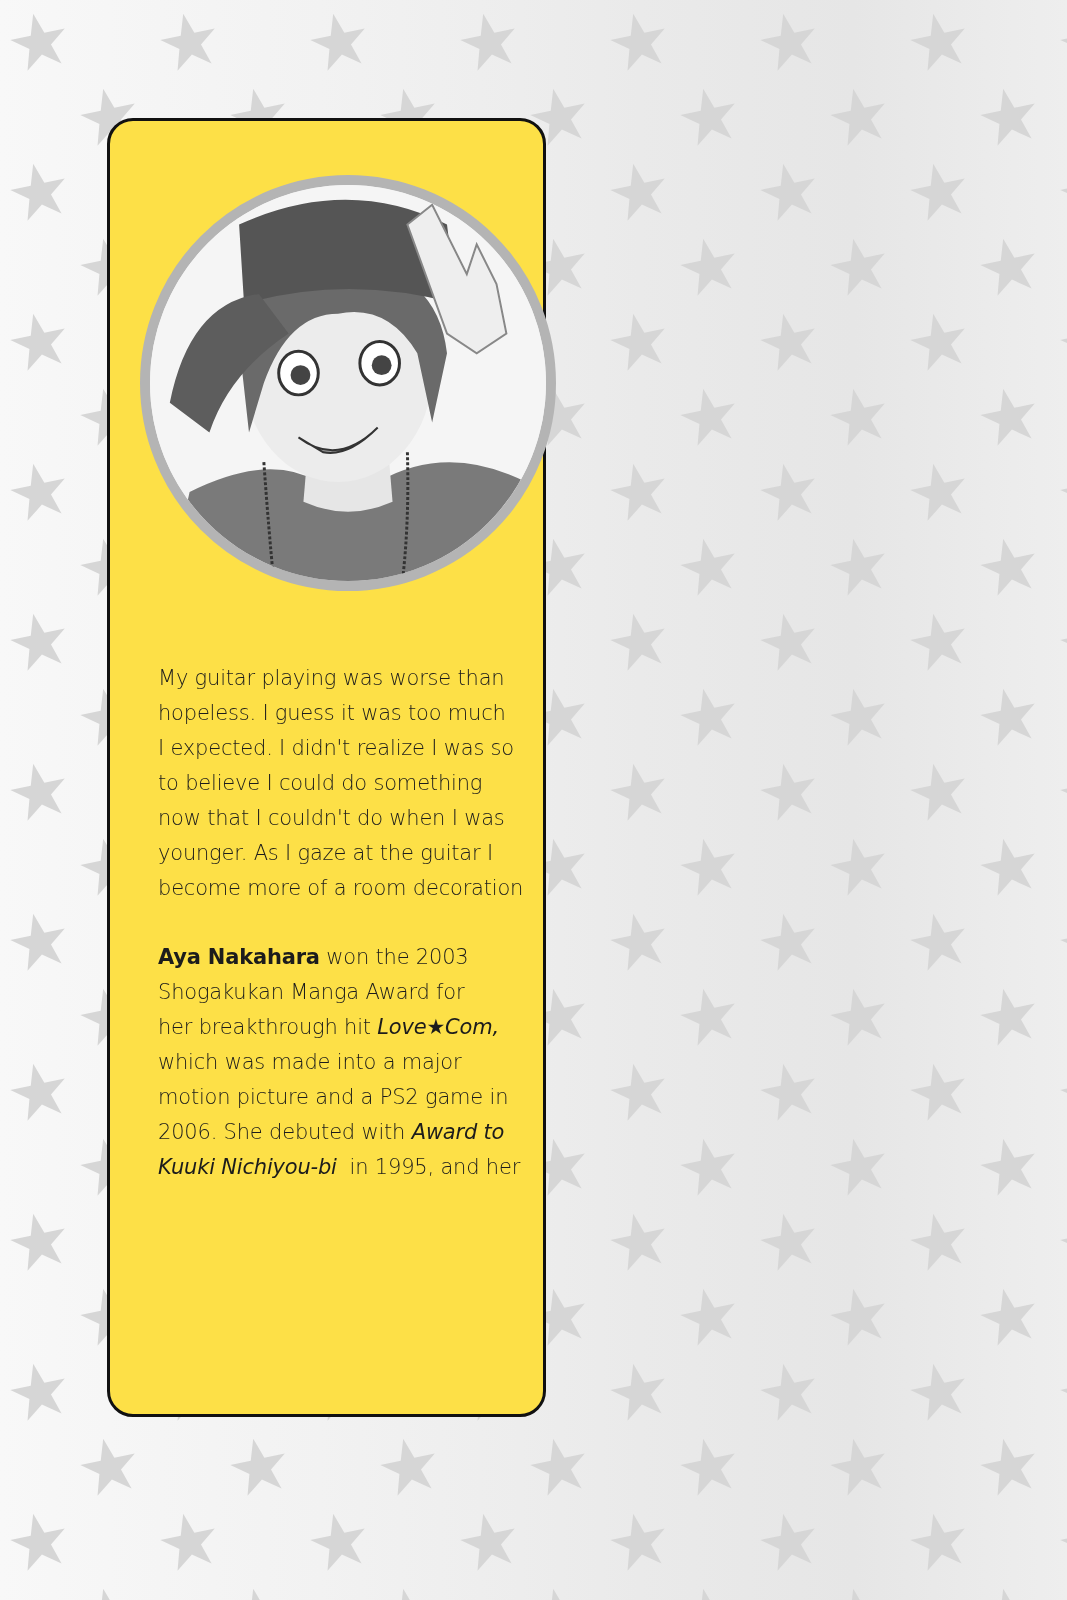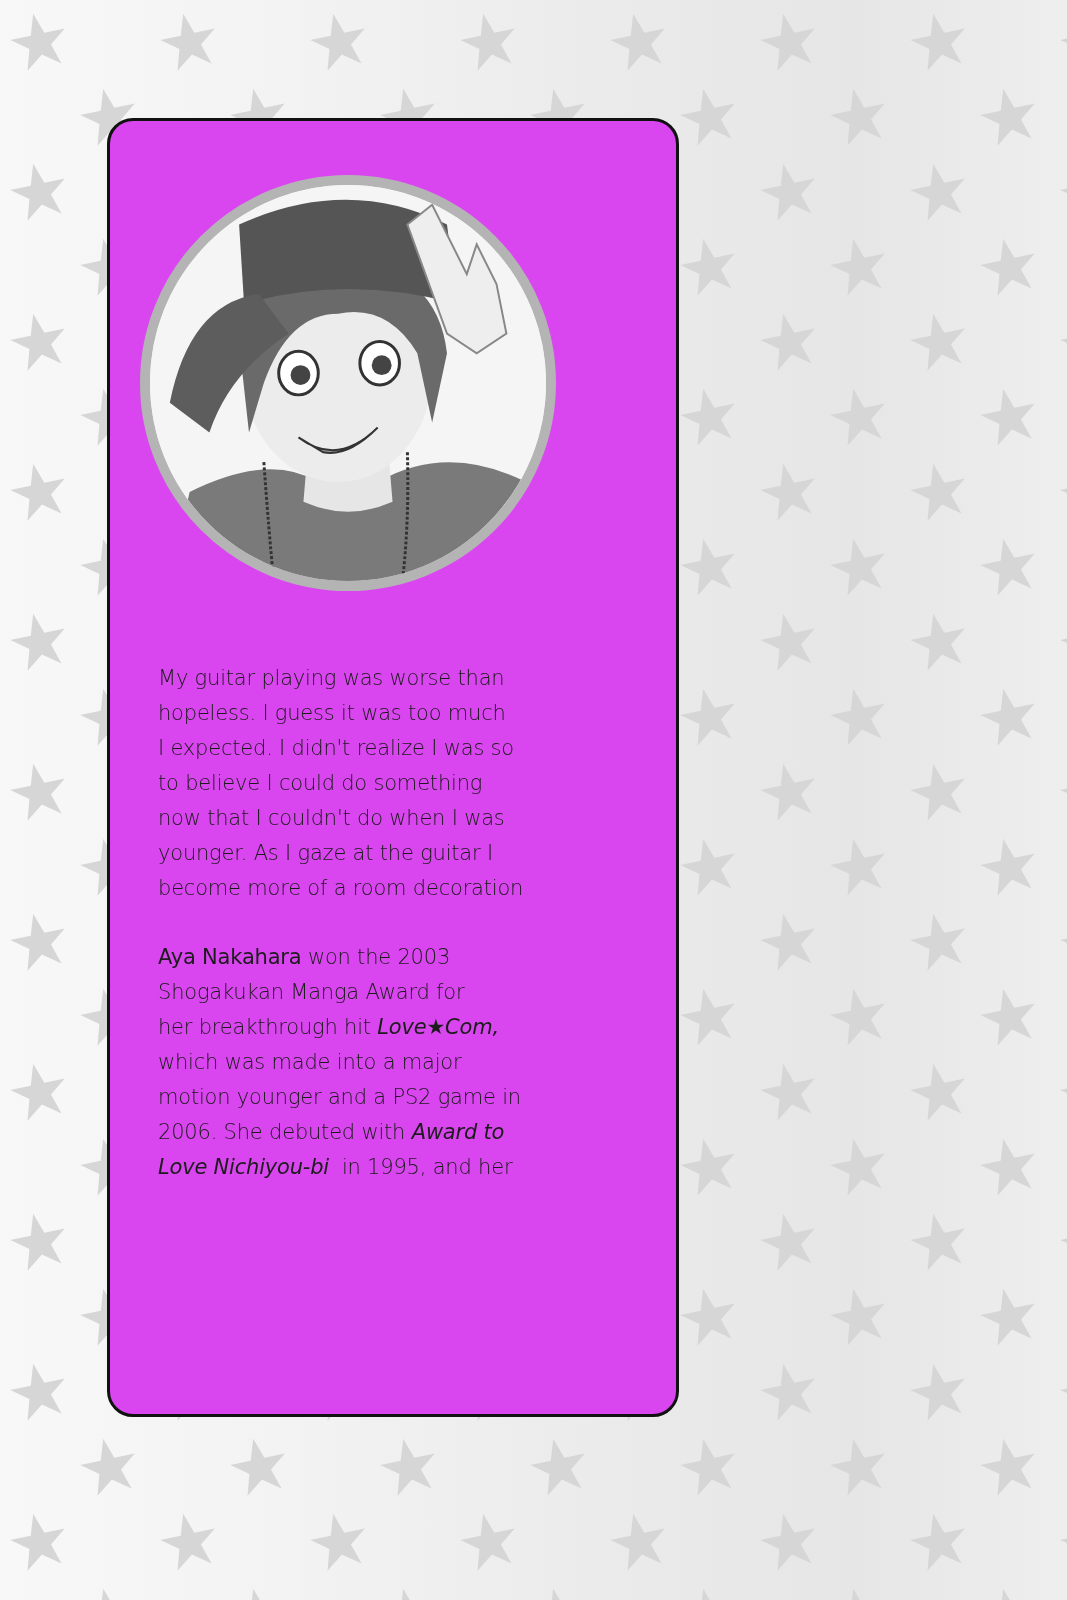--- a/index.html
+++ b/index.html
@@ -5,37 +5,37 @@
   html, body { margin: 0; padding: 0; }
   body {
     width: 1067px; height: 1600px; overflow: hidden; position: relative;
     background: linear-gradient(90deg, #f8f8f8 0%, #f2f2f2 30%, #eaeaea 60%, #e6e6e6 80%, #eeeeee 100%);
     font-family: "DejaVu Sans", sans-serif;
   }
   .stars { position: absolute; inset: 0; }
   .star { position: absolute; width: 58px; height: 58px; }
   .star svg { width: 100%; height: 100%; display: block; }
   .card {
-    position: absolute; left: 107px; top: 118px; width: 572px; height: 1299px;
-    background: #d946ef; border: 3px solid #111; border-radius: 26px; box-sizing: border-box;
+    position: absolute; left: 107px; top: 118px; width: 439px; height: 1299px;
+    background: #fde047; border: 3px solid #111; border-radius: 26px; box-sizing: border-box;
   }
   .portrait {
     position: absolute; left: 30px; top: 54px; width: 416px; height: 416px;
     border-radius: 50%; border: 10px solid #b4b4b4; box-sizing: border-box; overflow: hidden;
     background: #f4f4f4;
   }
   .portrait svg { width: 100%; height: 100%; display: block; }
   .text {
     position: absolute; left: 48px; top: 540px; width: 380px;
     font-family: "DejaVu Sans", sans-serif; font-weight: 300; font-size: 21px; line-height: 35px;
     color: #1c1c1c; letter-spacing: -0.2px;
   }
   .para { margin: 0; }
   .para + .para { margin-top: 34px; }
-  .bold { font-weight: normal; margin-top: 40px; }
+  .bold { font-weight: bold; margin-top: 40px; }
   .it { font-style: italic; }
 </style>
 </head>
 <body>
 
 <div class="stars" id="stars">
     <div class="star" style="left: 10px; top: 12px; transform: rotate(-12deg);">
       <svg viewBox="0 0 100 100">
         <polygon points="50,2 62,38 98,38 69,60 80,96 50,74 20,96 31,60 2,38 38,38" fill="#d6d6d6"></polygon>
       </svg>
@@ -900,18 +900,18 @@
       <div>to believe I could do something</div>
       <div>now that I couldn't do when I was</div>
       <div>younger. As I gaze at the guitar I</div>
       <div>become more of a room decoration</div>
     </div>
     <div class="para">
       <div><span class="bold">Aya Nakahara</span><span> won the 2003</span></div>
       <div>Shogakukan Manga Award for</div>
       <div><span>her breakthrough hit </span><span class="it">Love★Com,</span></div>
       <div>which was made into a major</div>
-      <div>motion younger and a PS2 game in</div>
+      <div>motion picture and a PS2 game in</div>
       <div><span>2006. She debuted with </span><span class="it">Award to</span></div>
-      <div style="white-space:pre"><span class="it">Love Nichiyou-bi</span><span>  in 1995, and her</span></div>
+      <div style="white-space:pre"><span class="it">Kuuki Nichiyou-bi</span><span>  in 1995, and her</span></div>
     </div>
   </div>
 </div>
 
 </body></html>

